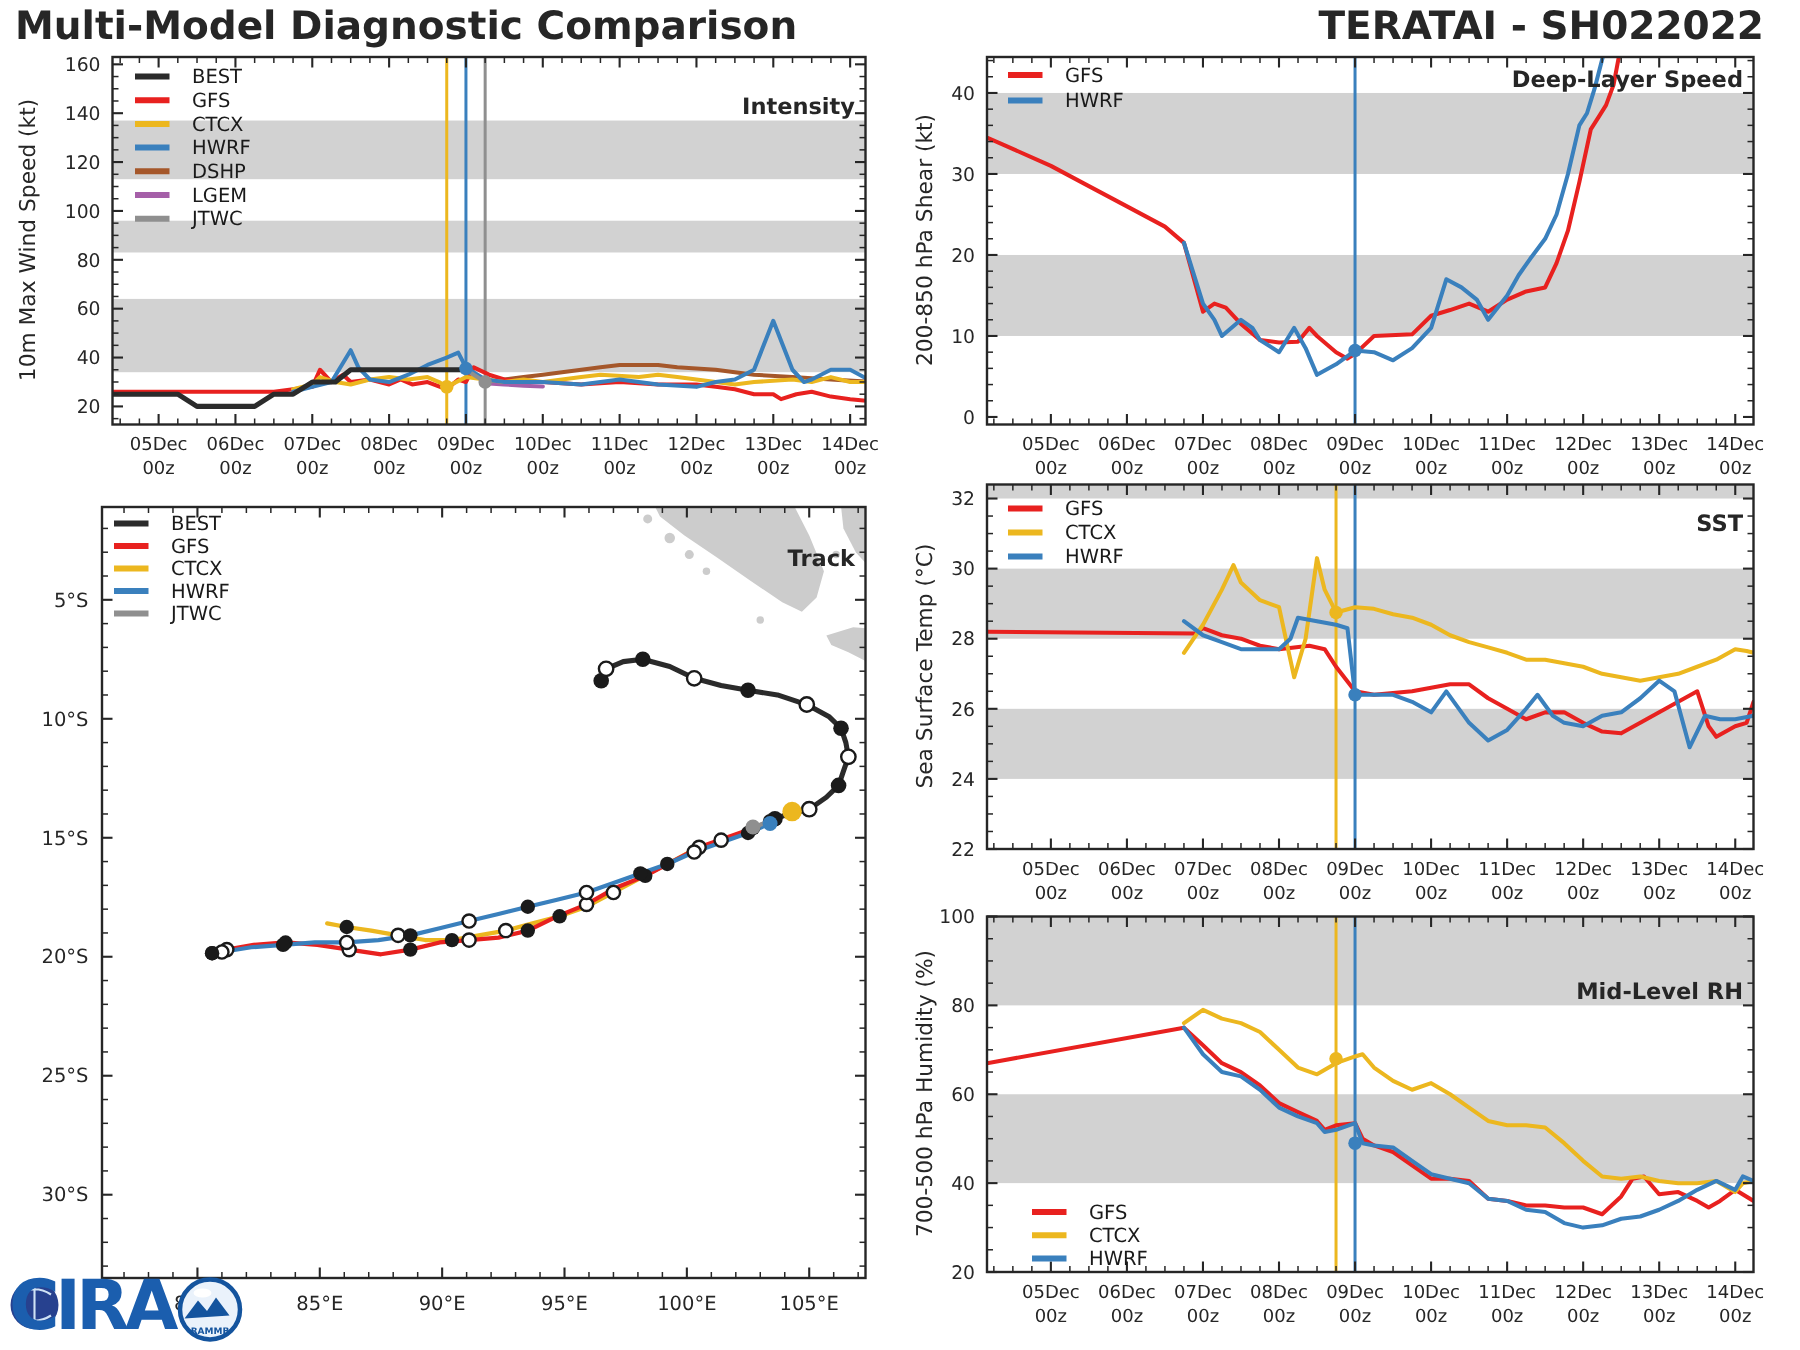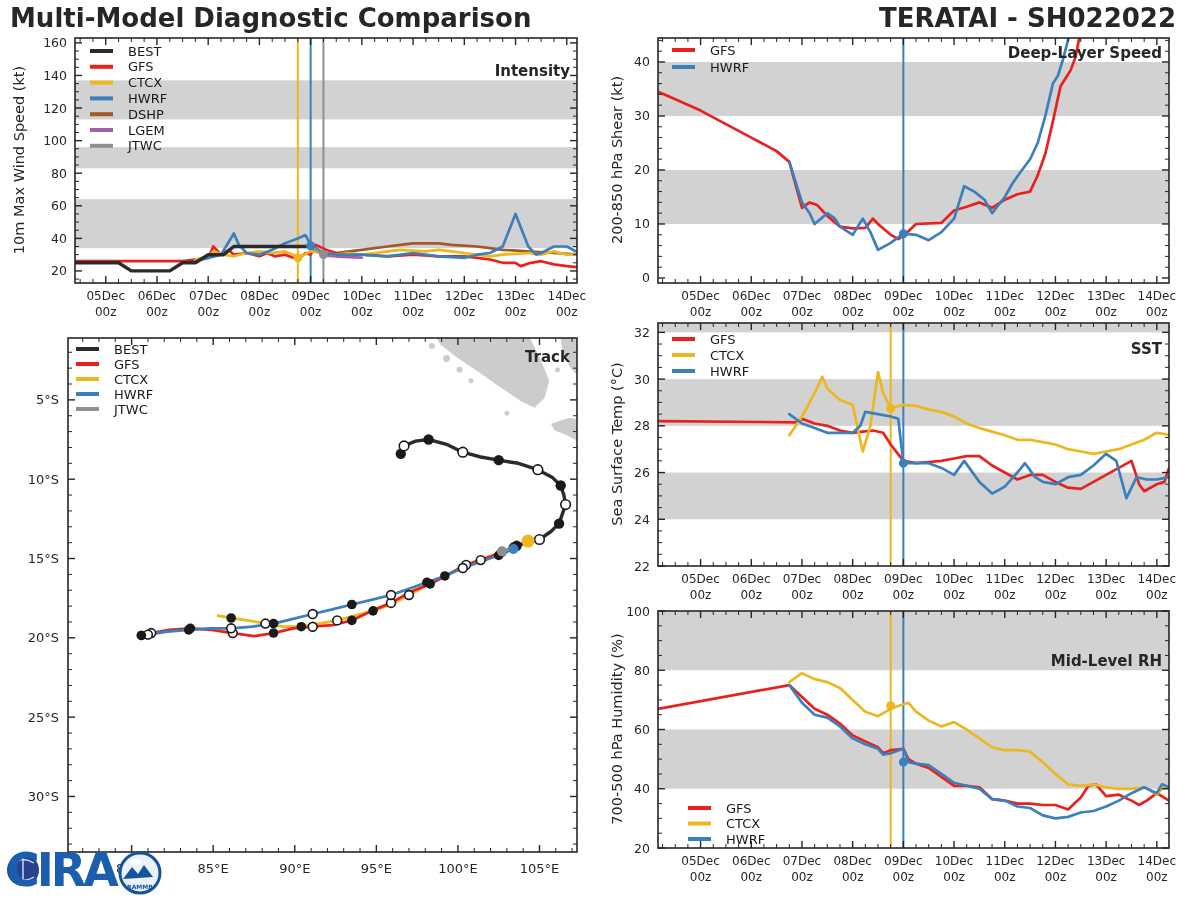--- a/index.html
+++ b/index.html
@@ -941,21 +941,21 @@
         <text x="114" y="398.5" fill="#1a1a1a" font-size="13">HWRF</text>
         <line x1="76" y1="409" x2="99" y2="409" stroke="#8f8f8f" stroke-width="4" stroke-linecap="butt"></line>
         <text x="114" y="413.5" fill="#1a1a1a" font-size="13">JTWC</text>
       </g>
     </svg>
 
   <div class="panel-title" style="right:630px;top:44px;margin-top:18px;">Intensity</div>
   <div class="panel-title" style="right:38px;top:44px;">Deep-Layer Speed</div>
   <div class="panel-title" style="right:38px;top:340px;">SST</div>
   <div class="panel-title" style="right:38px;top:652px;">Mid-Level RH</div>
-  <div class="panel-title" style="right:630px;top:348px;">Track</div>
+  <div class="panel-title" style="right:630px;top:363px;">Track</div>
 
   <div class="ylab" style="left:19px;top:160px;">10m Max Wind Speed (kt)</div>
   <div class="ylab" style="left:617px;top:160px;">200-850 hPa Shear (kt)</div>
   <div class="ylab" style="left:617px;top:444px;">Sea Surface Temp (°C)</div>
   <div class="ylab" style="left:617px;top:729px;">700-500 hPa Humidity (%)</div>
 
   <svg id="cira-logo" viewBox="0 0 190 64">
     <circle cx="19" cy="35" r="16" fill="#27418f"></circle>
     <path d="M8 28 q11 -7 22 0 M8 42 q11 7 22 0 M19 19 v32" stroke="#cfe2f5" stroke-width="1.4" fill="none"></path>
     <text x="2" y="51" font-size="46" font-weight="bold" fill="#1b5eae" letter-spacing="-3">CIRA</text>

